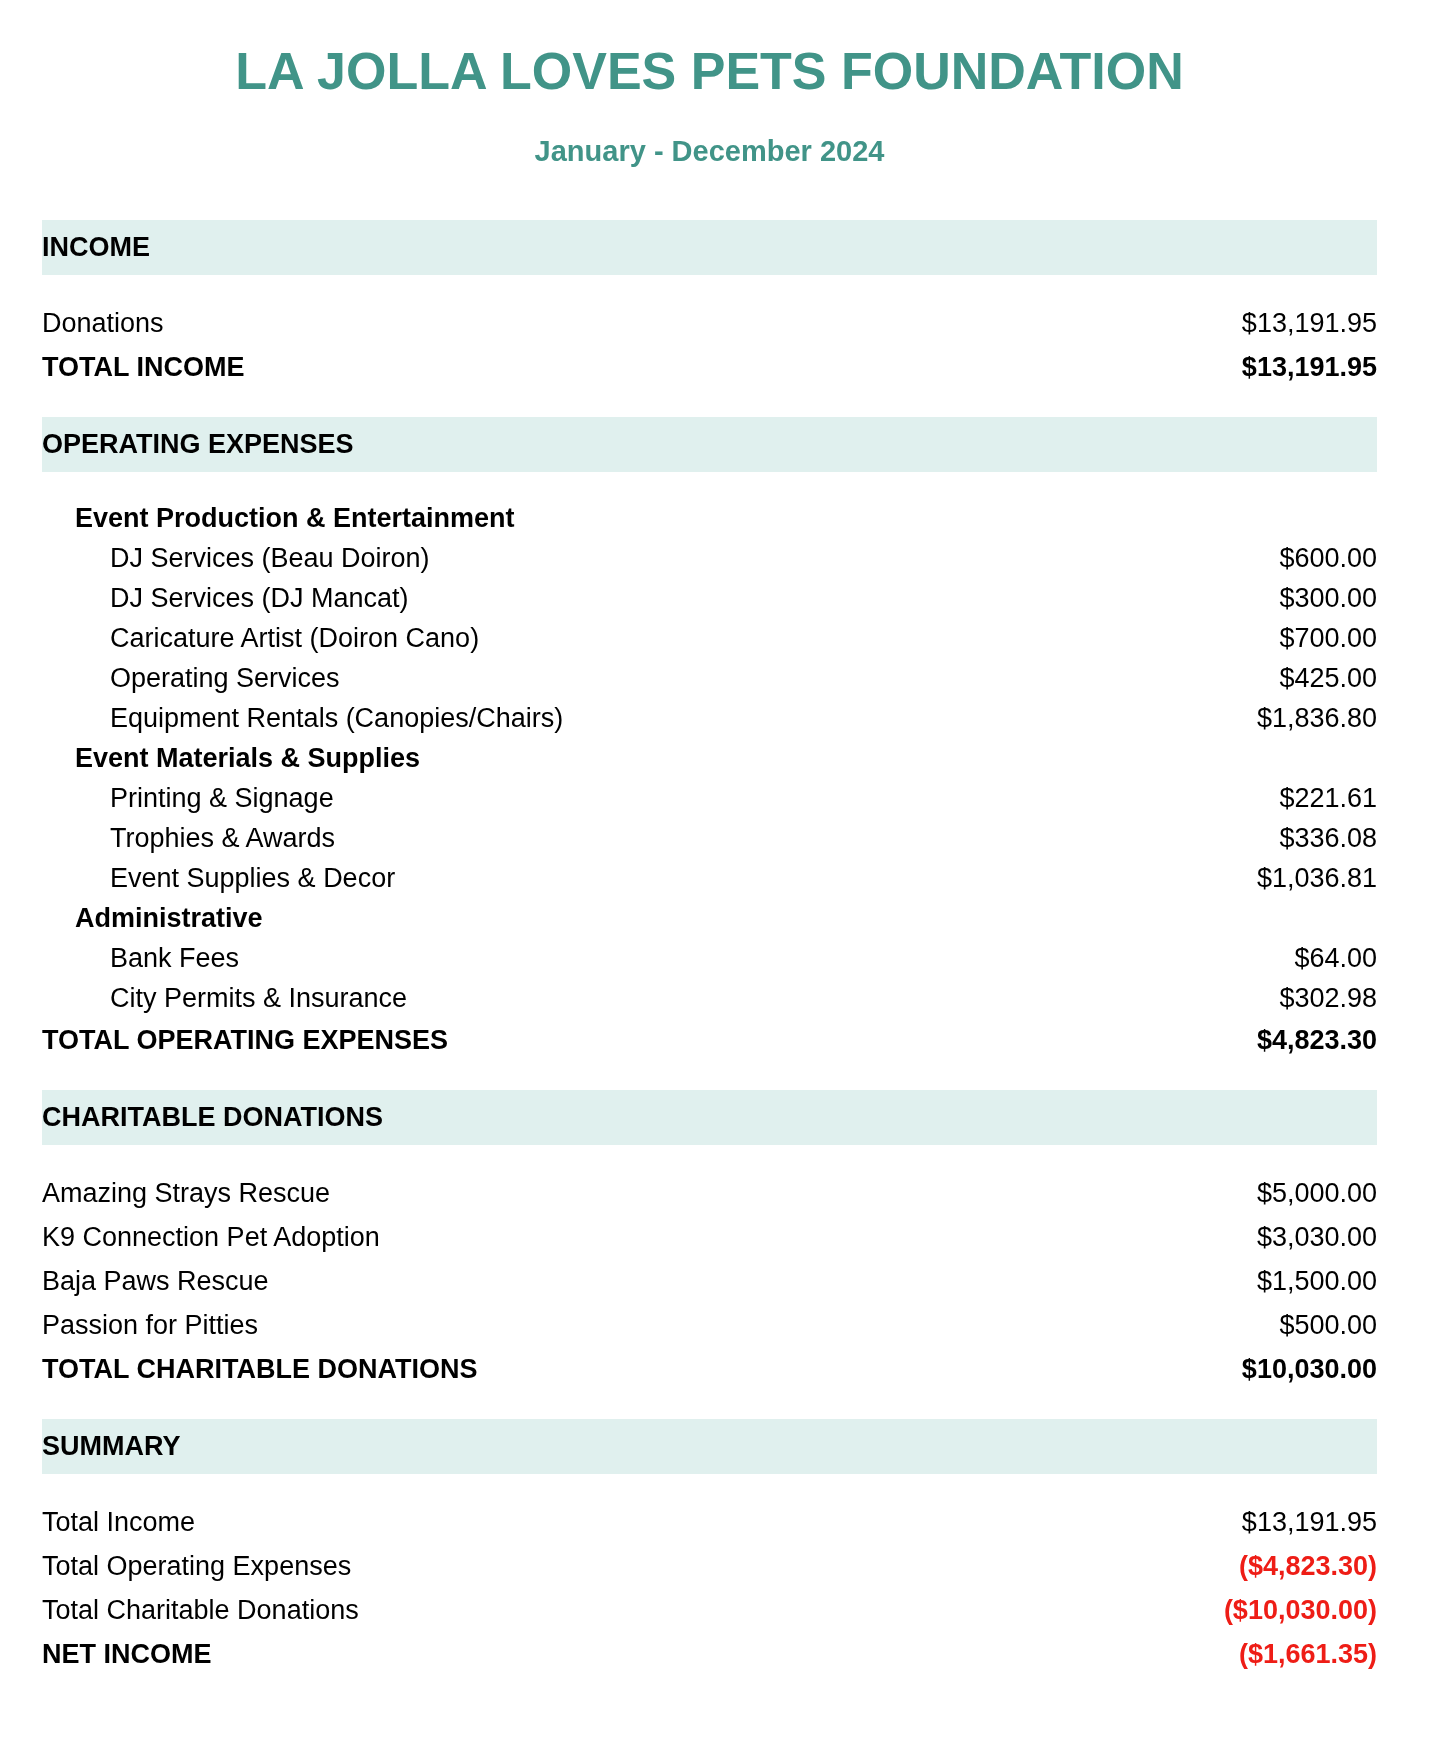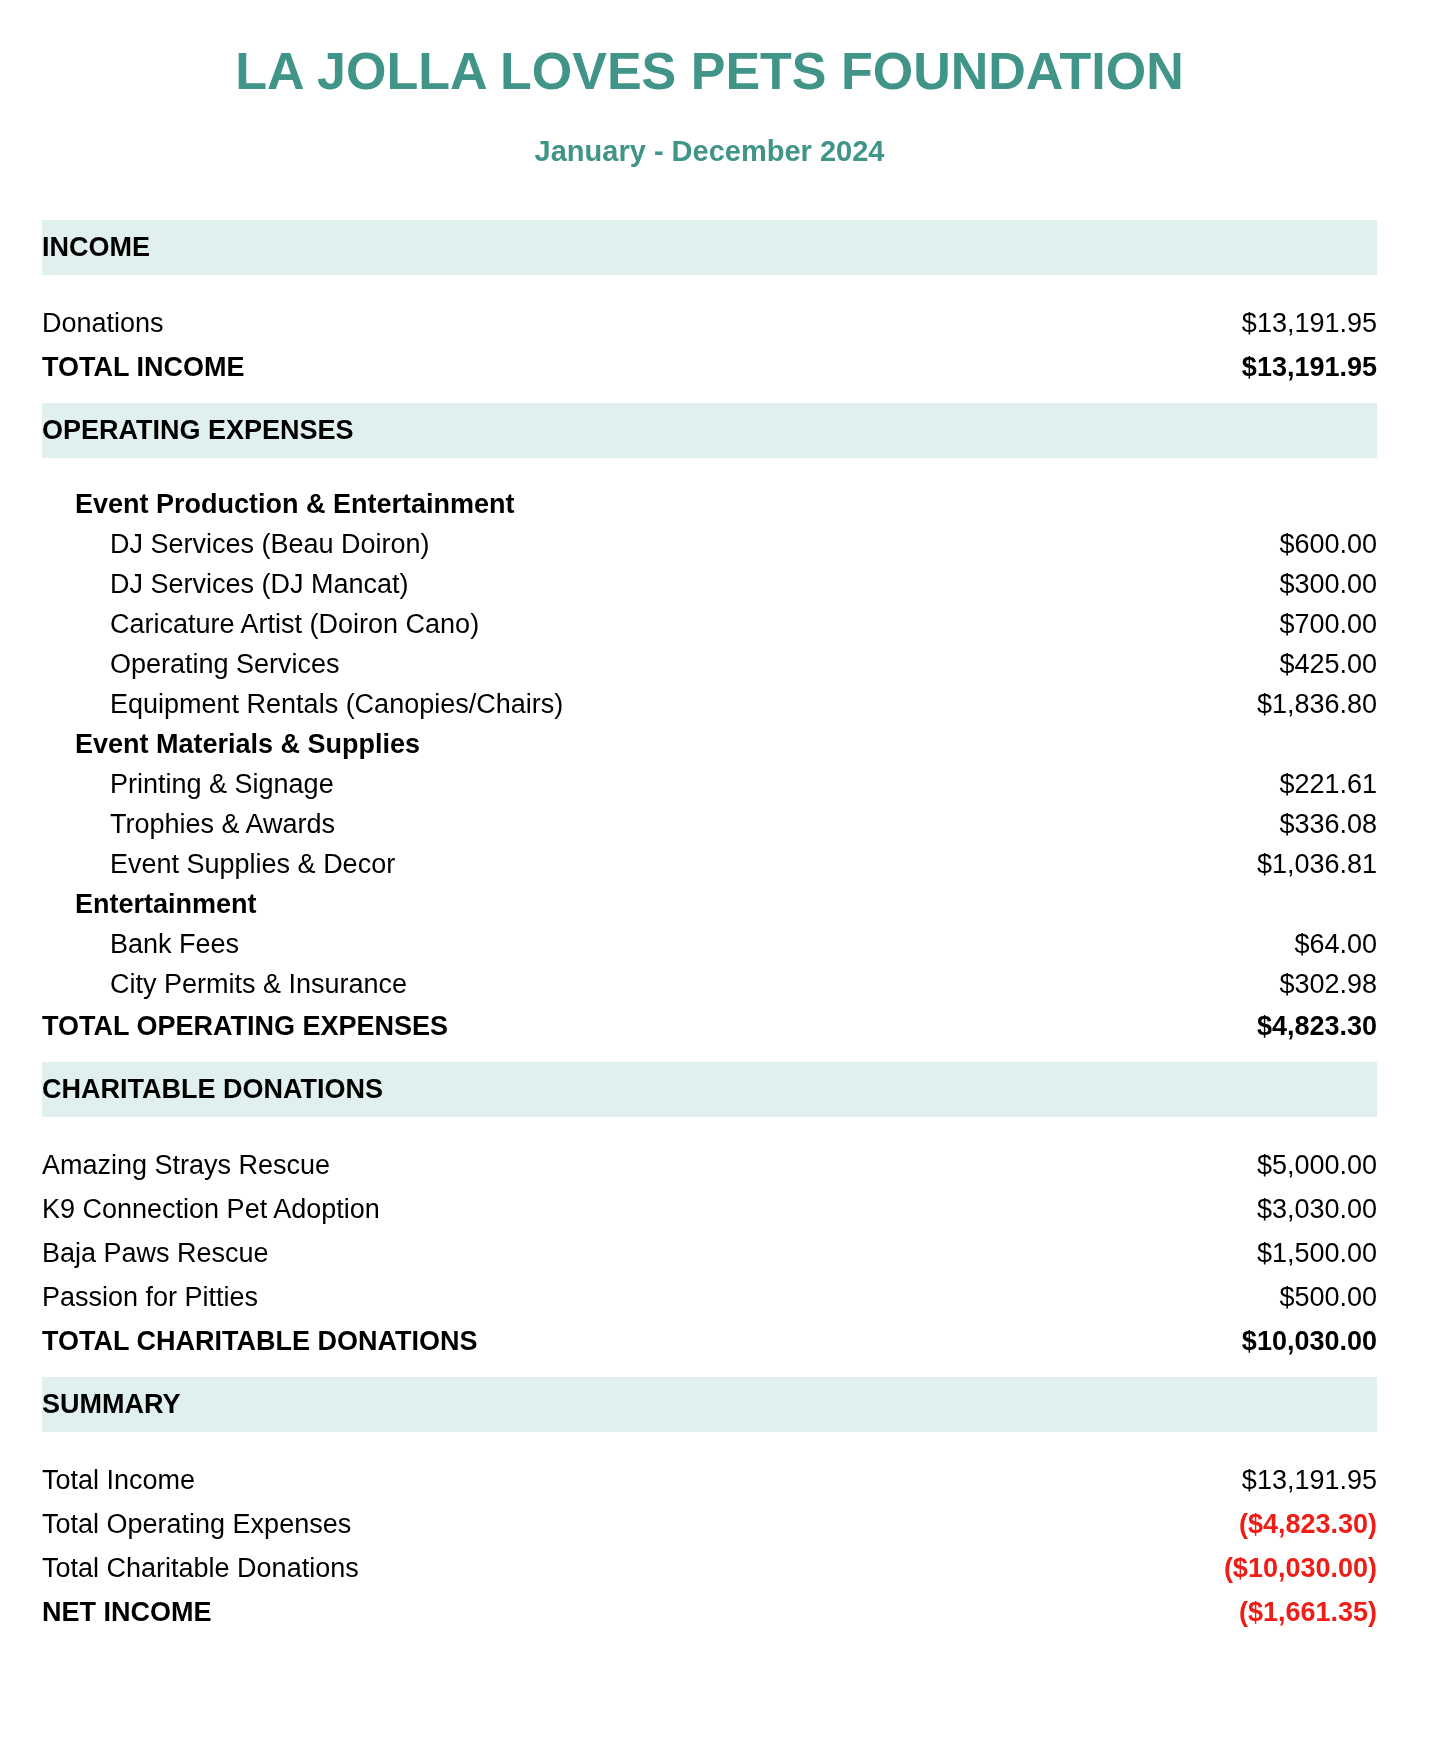--- a/index.html
+++ b/index.html
@@ -35,21 +35,21 @@
     margin:27px 0 0 0;
     line-height:1.15;
   }
   .period{
     color:var(--accent);
     font-size:29px;
     font-weight:bold;
     margin:33px 0 0 0;
     line-height:1.15;
   }
-  .section{margin-top:14px;}
+  .section{margin-top:28px;}
   .section.first{margin-top:52px;}
   .section-header{
     background:var(--bar-bg);
     font-size:27px;
     font-weight:bold;
     line-height:31px;
     padding:12px 15px 12px 0;
   }
   .rows{margin-top:26px;}
   .row{
@@ -125,21 +125,21 @@
           </div>
           <div class="row indent-2">
             <span class="label">Trophies &amp; Awards</span>
             <span class="value">$336.08</span>
           </div>
           <div class="row indent-2">
             <span class="label">Event Supplies &amp; Decor</span>
             <span class="value">$1,036.81</span>
           </div>
           <div class="row indent-1 bold">
-            <span class="label">Entertainment</span>
+            <span class="label">Administrative</span>
           </div>
           <div class="row indent-2">
             <span class="label">Bank Fees</span>
             <span class="value">$64.00</span>
           </div>
           <div class="row indent-2">
             <span class="label">City Permits &amp; Insurance</span>
             <span class="value">$302.98</span>
           </div>
           <div class="row indent-0 bold">

